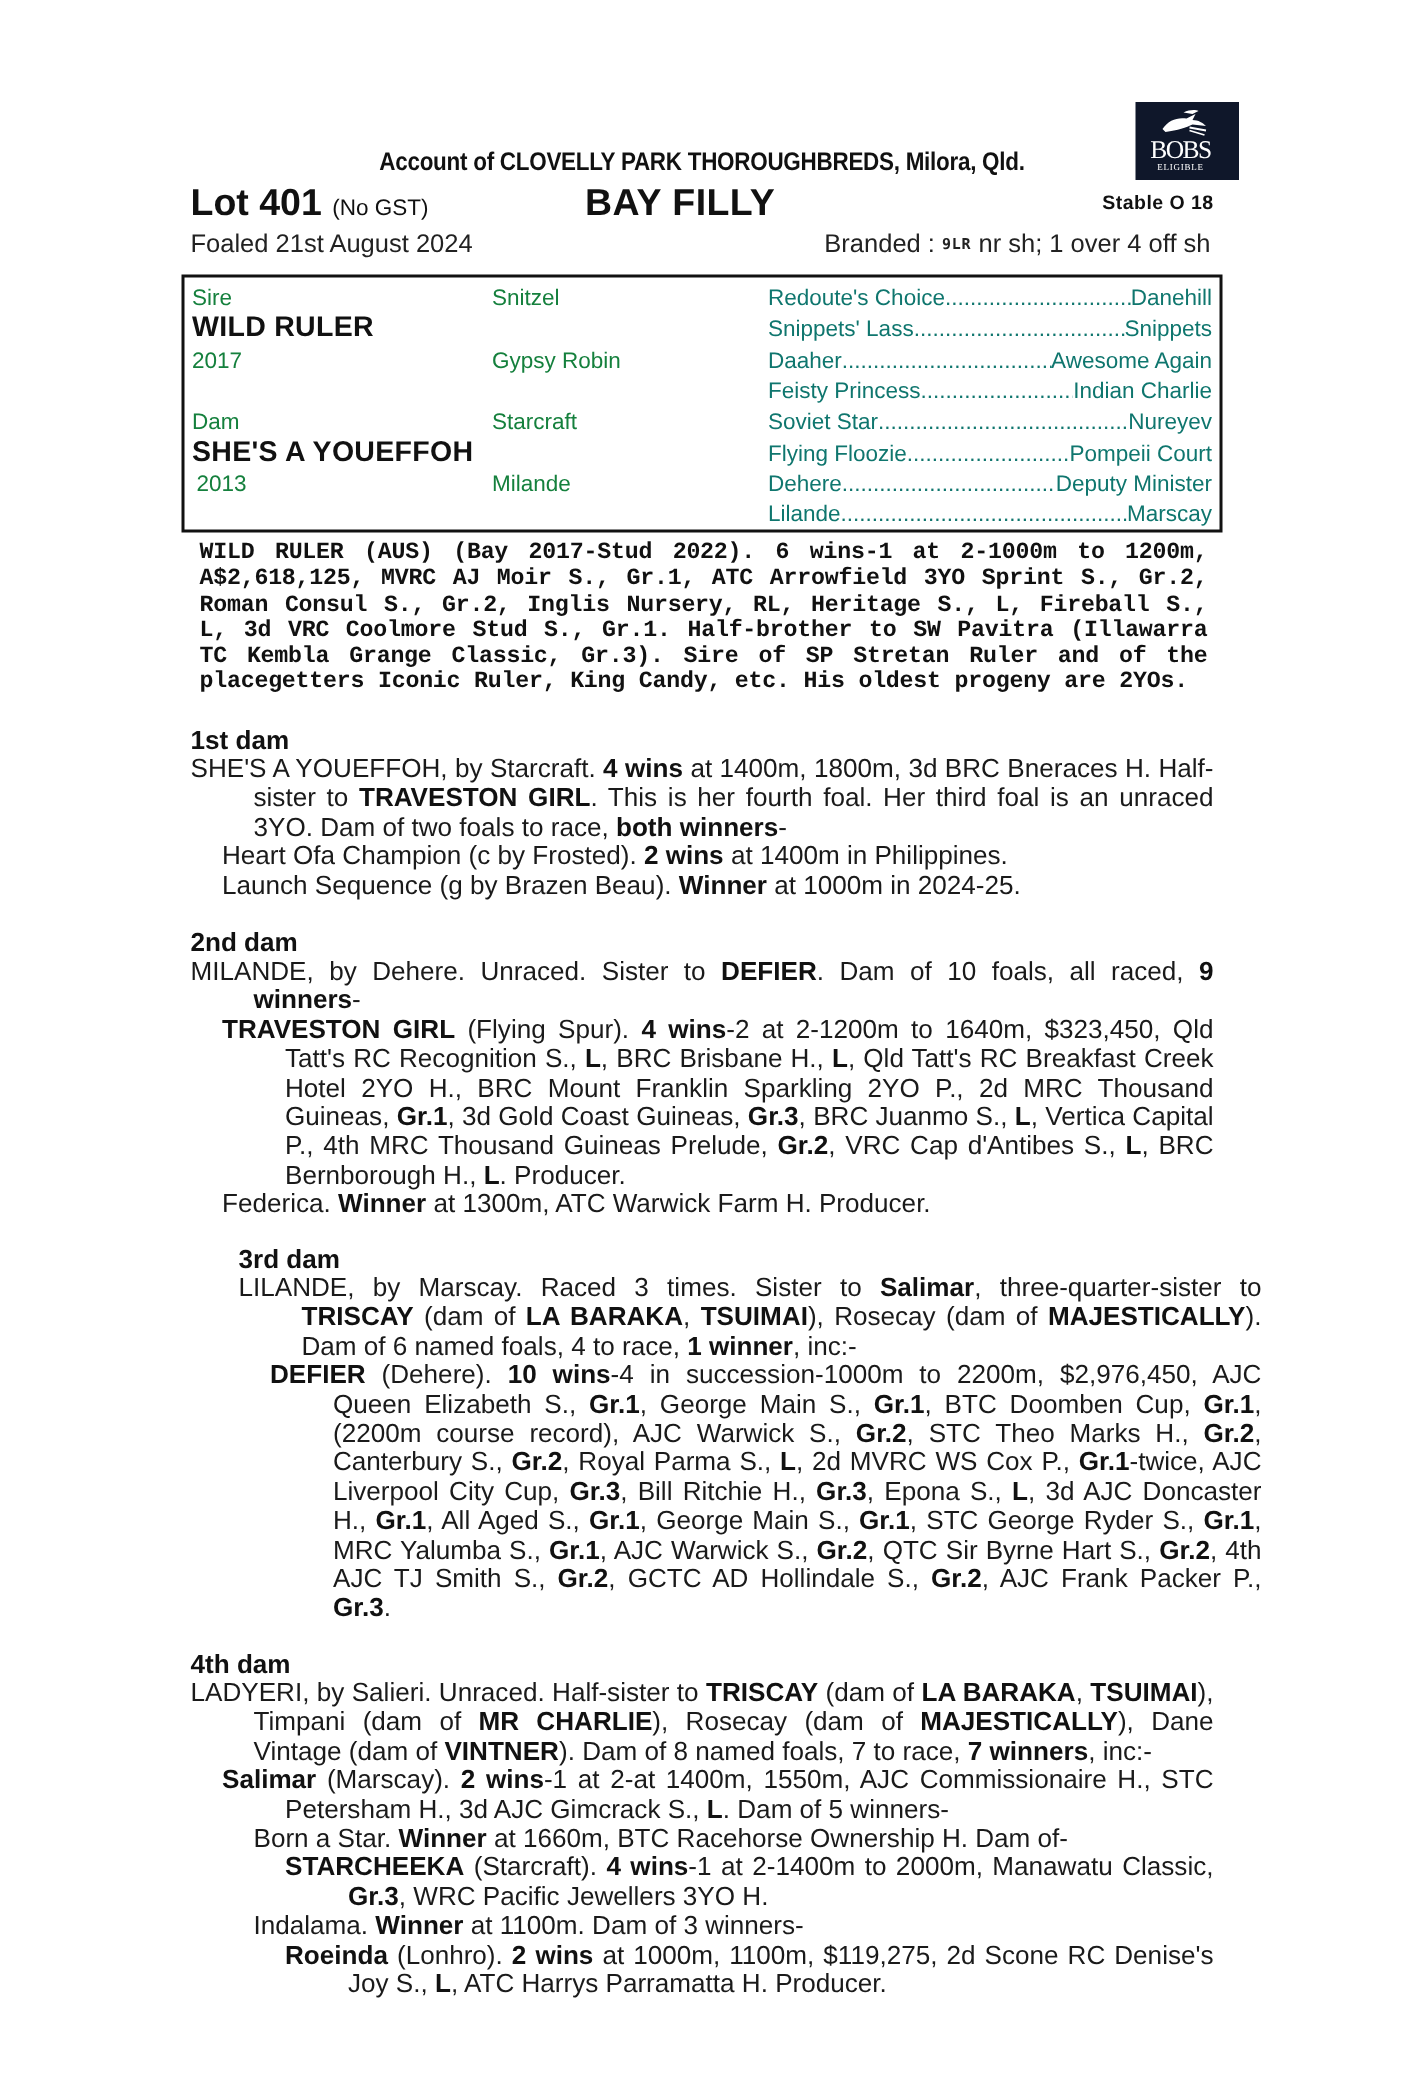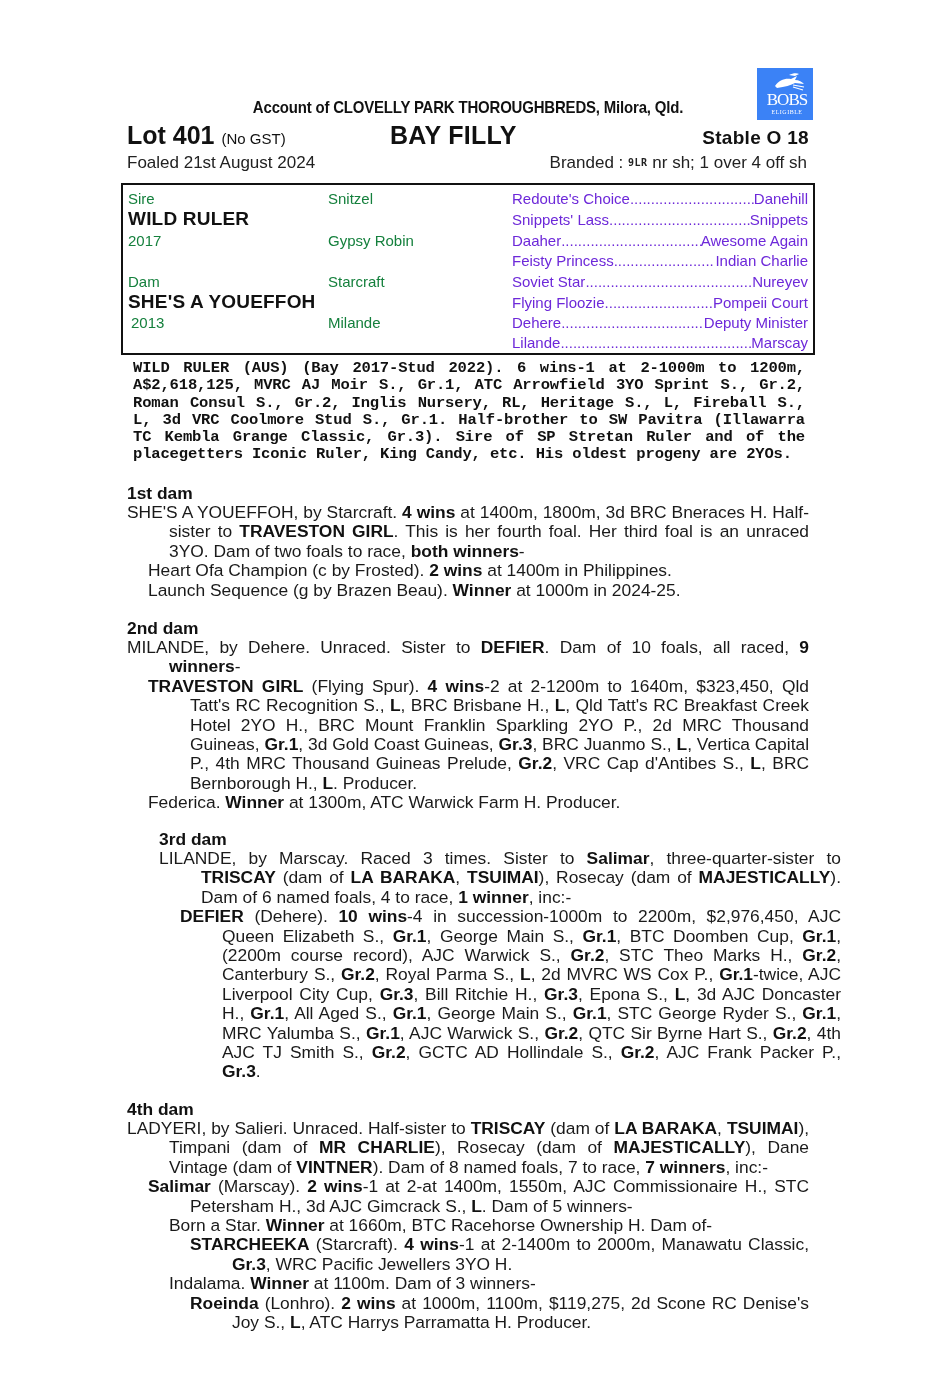--- a/index.html
+++ b/index.html
@@ -14,51 +14,51 @@
 
     
     .account {
       position: absolute; left: 128px; top: 98px; width: 680px;
       text-align: center;
       font-family: "Liberation Sans Narrow", "Liberation Sans", sans-serif;
       font-weight: bold; font-size: 17px; letter-spacing: -0.2px;
       transform: scaleX(0.88); transform-origin: center;
     }
     .logo {
-      position: absolute; left: 757px; top: 68px; width: 56px; height: 52px;
-      background: #3b82f6; color: #fff; text-align: center;
+      position: absolute; left: 757px; top: 68px; width: 69px; height: 52px;
+      background: #0f172a; color: #fff; text-align: center;
     }
     .logo .horse { position: absolute; left: 14px; top: 4px; width: 34px; height: 20px; }
     .logo .bobs {
       position: absolute; left: 0; top: 23px; width: 60px;
       font-family: "Liberation Serif", serif; font-size: 17px; letter-spacing: -1px; line-height: 17px;
     }
     .logo .elig {
       position: absolute; left: 0; top: 41px; width: 60px;
       font-family: "Liberation Serif", serif; font-size: 6px; letter-spacing: 0.5px;
     }
     .lot-row { position: absolute; left: 127px; top: 121px; width: 682px; height: 30px; }
     .lot { position: absolute; left: 0; top: 0; font-weight: 900; font-size: 25px; }
     .lot .nogst { font-weight: normal; font-size: 15px; }
     .sex { position: absolute; left: 263px; top: 0; font-weight: 900; font-size: 25px; letter-spacing: 0.3px; }
-    .stable { position: absolute; right: 0; top: 6px; font-weight: 900; font-size: 19px; letter-spacing: 0.3px; }
+    .stable { position: absolute; right: 0; top: 6px; font-weight: 900; font-size: 13px; letter-spacing: 0.3px; }
     .foaled-row { position: absolute; left: 127px; top: 153px; width: 682px; font-size: 17px; color: #222; }
     .foaled { position: absolute; left: 0; top: 0; }
     .branded { position: absolute; right: 2px; top: 0; }
     .brandmark { font-weight: 900; font-size: 10px; letter-spacing: 0.5px; vertical-align: 2px; font-family: "DejaVu Sans Mono", monospace; }
 
     
     .ped {
       position: absolute; left: 121px; top: 183px; width: 694px; height: 172px;
       border: 2px solid #111;
     }
     .ped .c { position: absolute; font-size: 15px; color: #15803d; white-space: nowrap; }
     .ped .big { font-weight: 900; font-size: 19px; color: #111; letter-spacing: 0.2px; }
     .ped .anc {
-      position: absolute; left: 389px; width: 296px; font-size: 15px; color: #6d28d9;
+      position: absolute; left: 389px; width: 296px; font-size: 15px; color: #0f766e;
       display: flex; white-space: nowrap;
     }
     .ped .anc .dots { flex: 1; overflow: hidden; }
     .ped .anc .dots::after { content: "........................................................................................"; letter-spacing: 0; }
 
     
     .summary {
       position: absolute; left: 133px; top: 360px; width: 672px;
       font-weight: 900; font-size: 15.5px; line-height: 17.3px; text-align: justify;
       letter-spacing: -0.15px;

